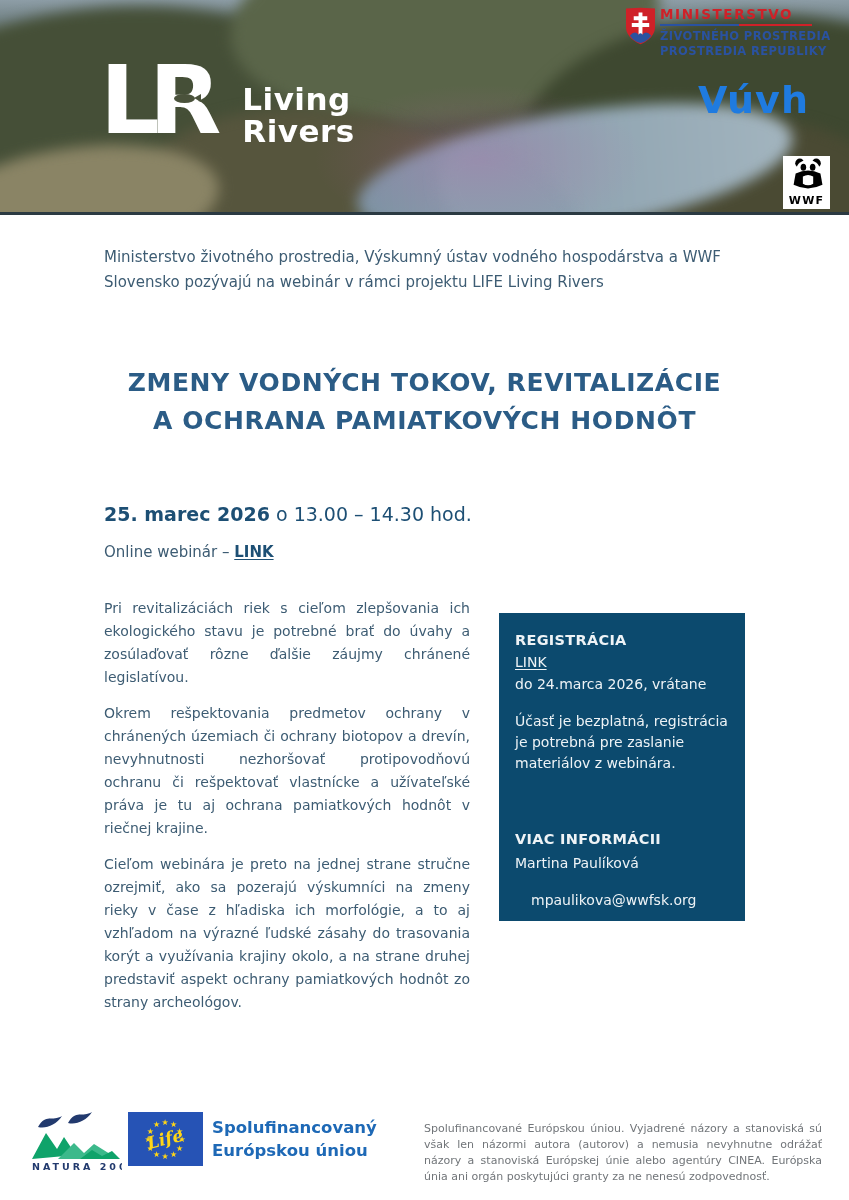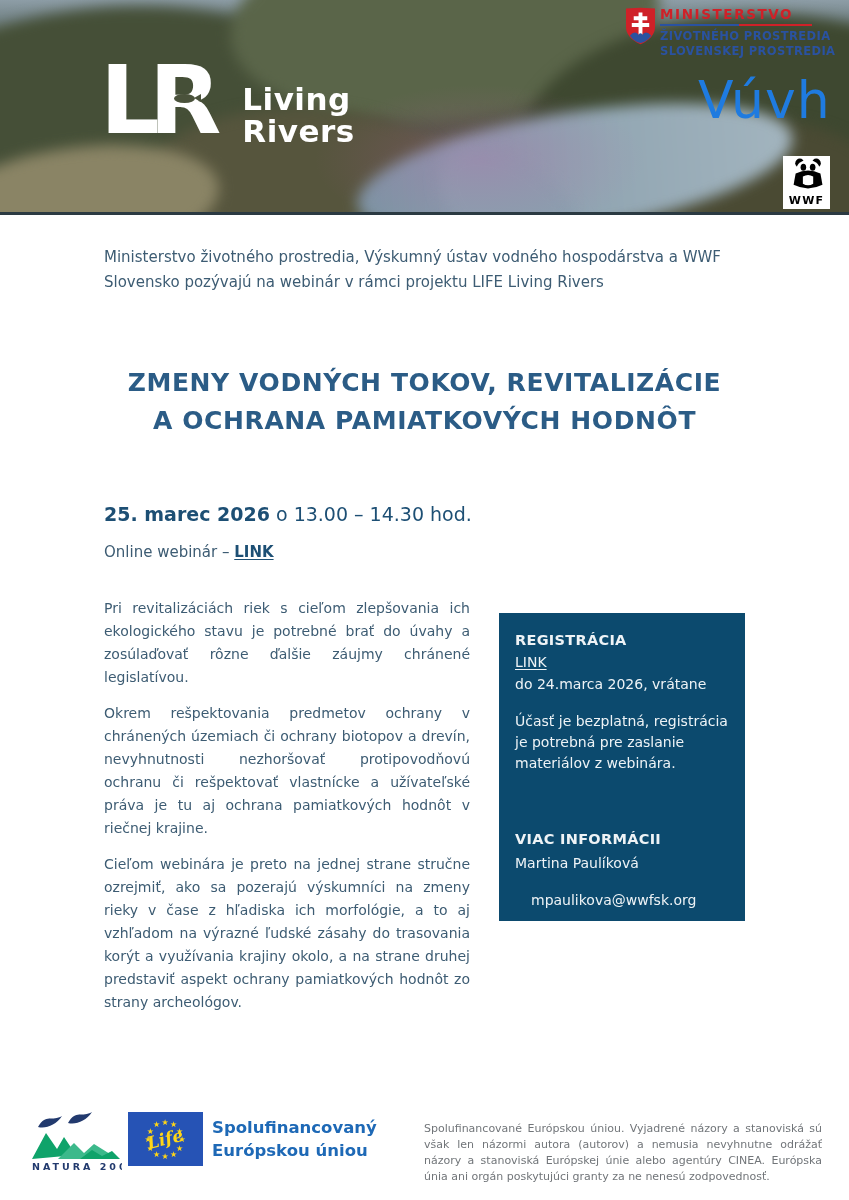--- a/index.html
+++ b/index.html
@@ -31,21 +31,21 @@
                     border-top:4.5px solid transparent; border-bottom:4.5px solid transparent; transform:rotate(180deg); }
   .lr-words { margin-top:26px; margin-left:16px; font-weight:800; font-size:31px; line-height:1.02; letter-spacing:.5px; }
 
   
   .ministry { position:absolute; left:626px; top:6px; display:flex; gap:5px; z-index:5; align-items:flex-start; }
   .m-text { display:flex; flex-direction:column; }
   .m1 { color:#cf2128; font-weight:700; font-size:13.5px; letter-spacing:1.6px; }
   .m-div { height:2px; width:152px; margin:2px 0 3px; background:linear-gradient(90deg,#2a52a0 0 52%, #cf2128 52% 100%); }
   .m2, .m3 { color:#2a52a0; font-weight:700; font-size:11.5px; letter-spacing:.4px; line-height:1.3; }
 
-  .vuvh { position:absolute; left:698px; top:70px; z-index:5; font-size:52px; font-weight:400;
+  .vuvh { position:absolute; left:698px; top:78px; z-index:5; font-size:38px; font-weight:700;
           color:#1f7be0; letter-spacing:1px; }
 
   .wwf { position:absolute; left:783px; top:156px; width:47px; height:53px; background:#fff; z-index:5;
          display:flex; flex-direction:column; align-items:center; justify-content:space-between; padding:2px 0 3px; }
   .wwf-label { font-size:11px; font-weight:800; letter-spacing:1.2px; color:#000; line-height:1; }
 
   
   .intro { position:absolute; left:104px; top:230px; width:652px; font-size:15px; line-height:1.65; color:#3d5c73; }
 
   .title { position:absolute; left:0; top:364px; width:849px; text-align:center; color:#2b5c86;
@@ -108,21 +108,21 @@
     <div class="ministry">
       <svg width="29" height="40" viewBox="0 0 30 38">
         <path d="M15 0 L30 1 V20 Q30 31 15 38 Q0 31 0 20 V1 Z" fill="#cf2128"></path>
         <path d="M13 5 h4 v4 h5 v4 h-5 v3 h7 v4 h-7 v8 h-4 v-8 h-7 v-4 h7 v-3 h-5 v-4 h5 z" fill="#ffffff"></path>
         <path d="M4 29 Q9 23 13 28 Q15 25 17 28 Q21 23 26 29 Q21 35.5 15 36.7 Q9 35.5 4 29 Z" fill="#2a52a0"></path>
       </svg>
       <div class="m-text">
         <div class="m1">MINISTERSTVO</div>
         <div class="m-div"></div>
         <div class="m2">ŽIVOTNÉHO PROSTREDIA</div>
-        <div class="m3">SLOVENSKEJ PROSTREDIA</div>
+        <div class="m3">PROSTREDIA REPUBLIKY</div>
       </div>
     </div>
 
     <div class="vuvh">Vúvh</div>
 
     <div class="wwf">
       <svg width="36" height="33" viewBox="0 0 34 32">
         <circle cx="10" cy="5" r="4.4" fill="#000"></circle>
         <circle cx="26" cy="5" r="4.4" fill="#000"></circle>
         <ellipse cx="18" cy="10" rx="11" ry="8" fill="#fff"></ellipse>

